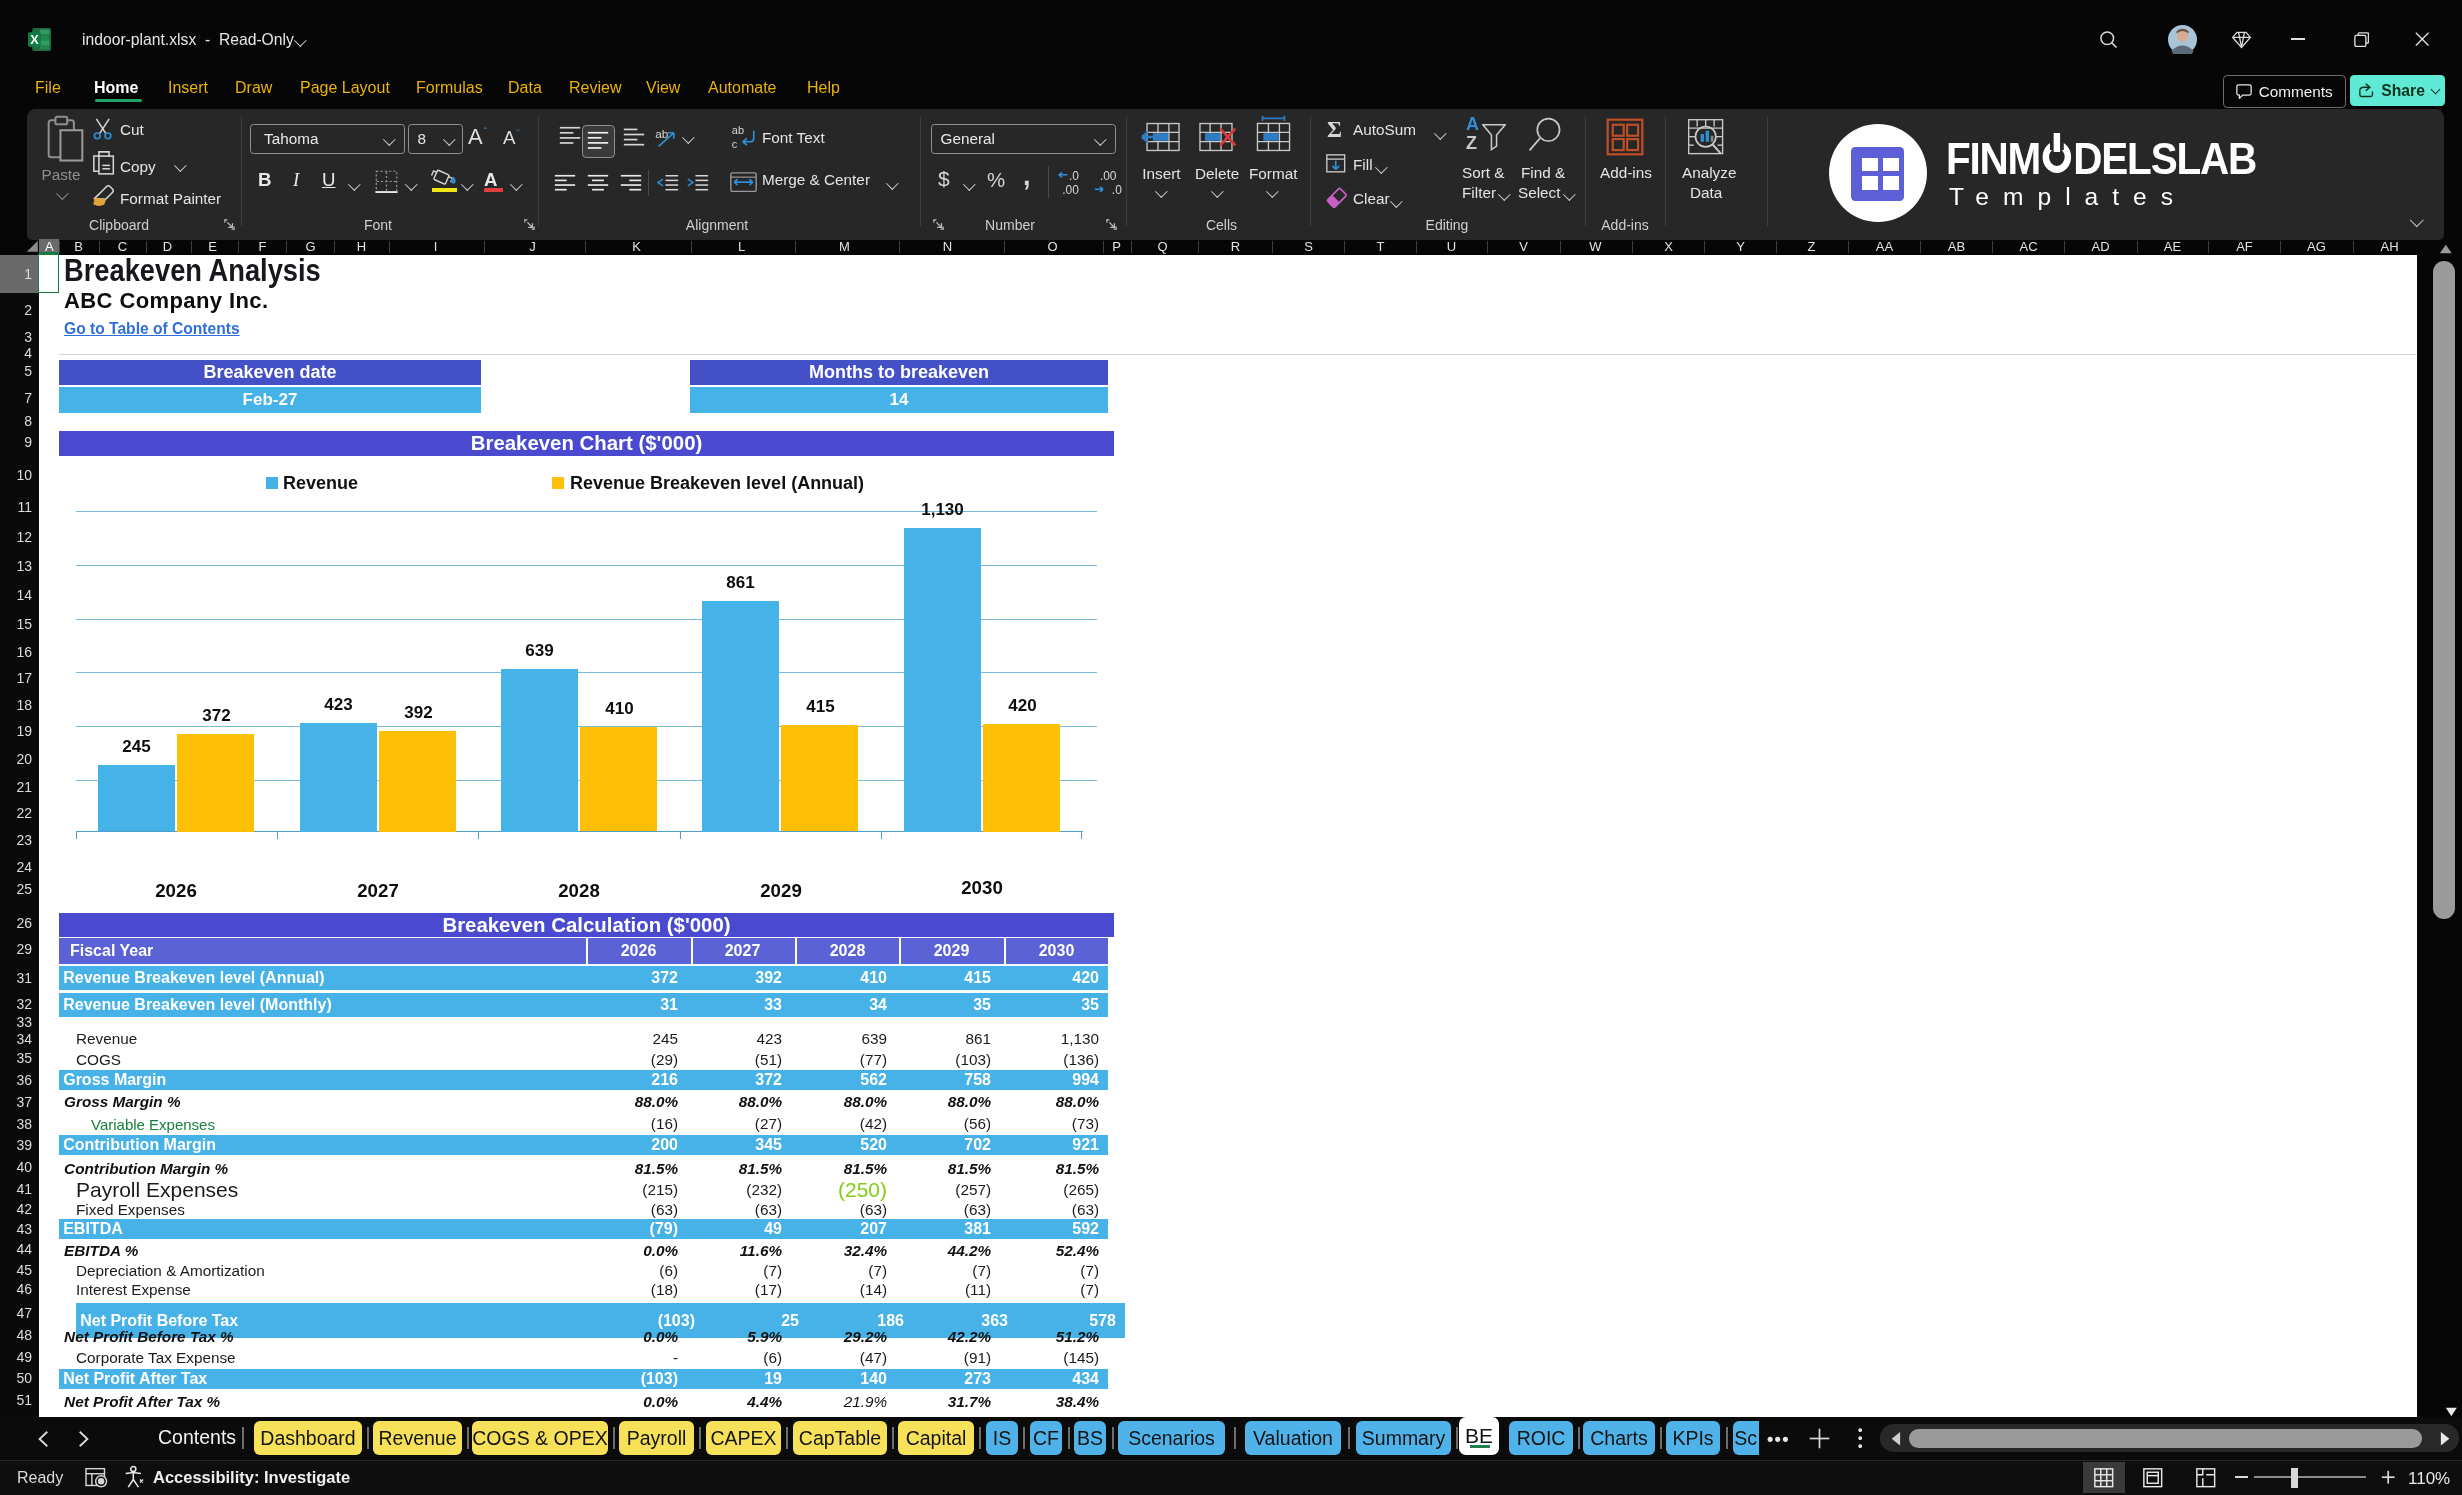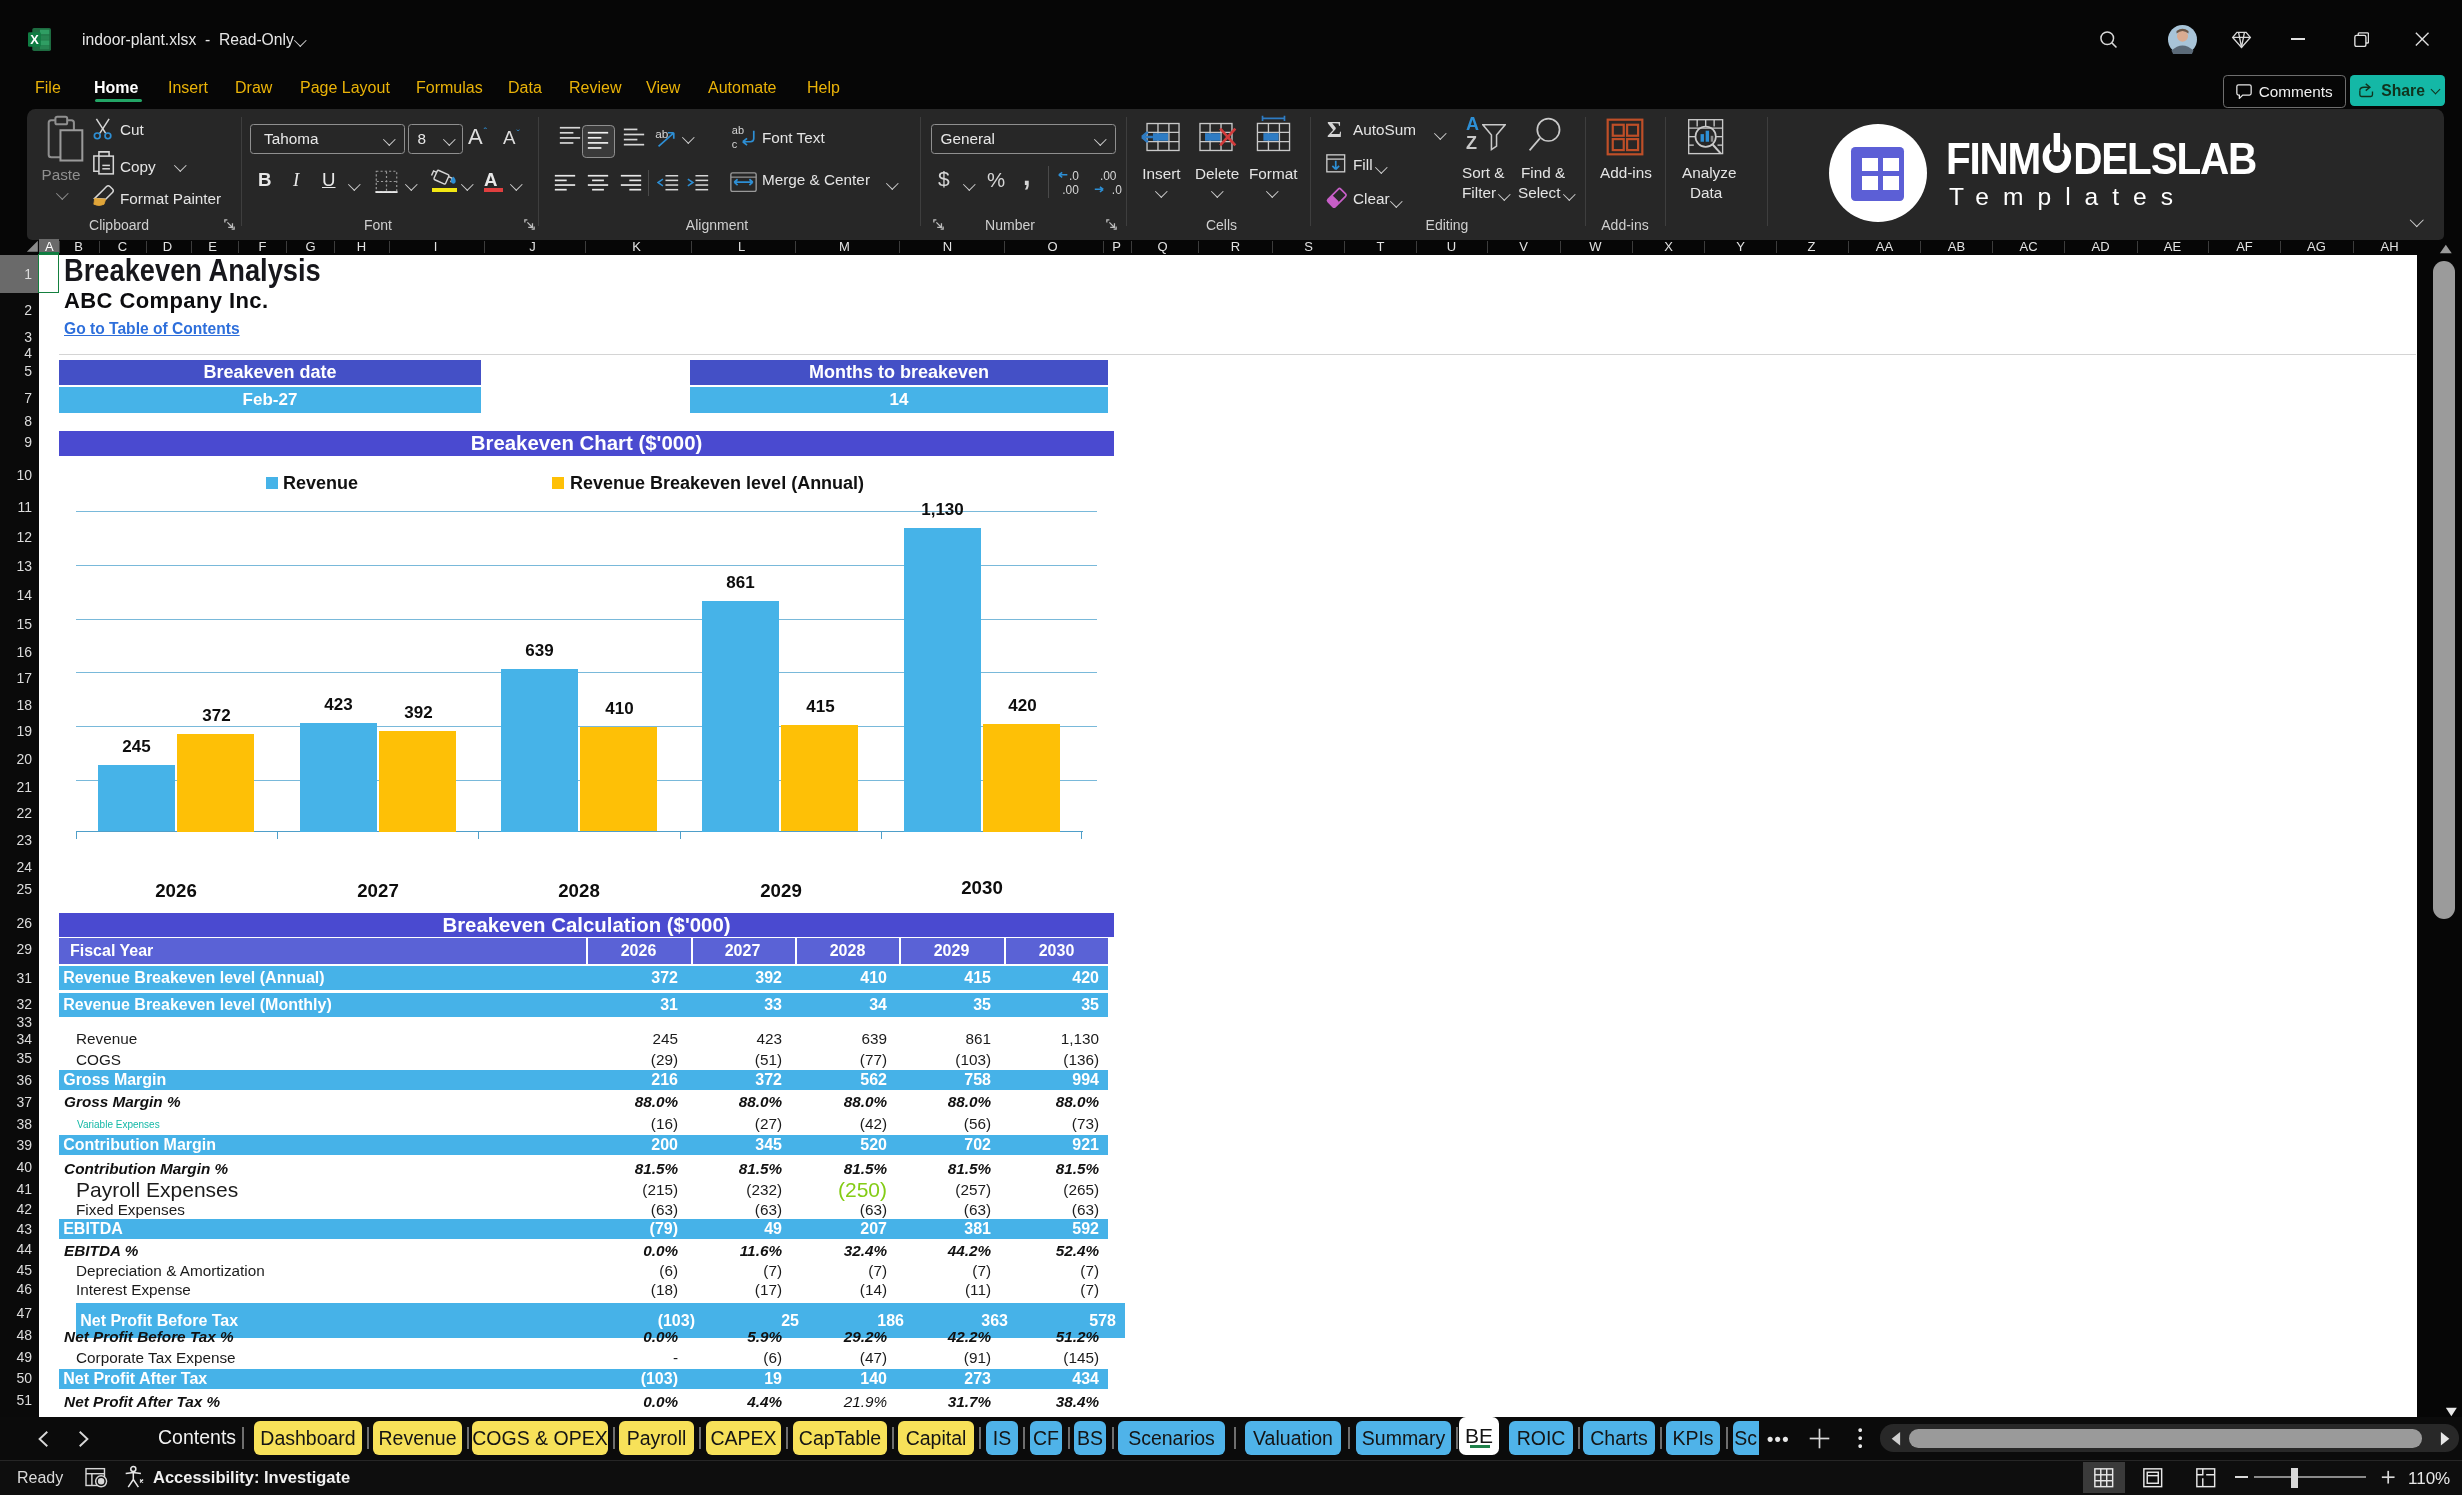--- a/index.html
+++ b/index.html
@@ -73,21 +73,21 @@
 <div class="a menu" style="left:708px;top:79px">Automate</div>
 <div class="a menu" style="left:807px;top:79px">Help</div>
 <div class="a" style="left:95px;top:99px;width:47px;height:3px;background:#23a566;border-radius:1.7px"></div>
 
 <div class="a" style="left:2223px;top:75px;width:121px;height:31px;border:0.8px solid #6e6e6e;border-radius:4.2px;display:flex;align-items:center">
 <svg style="margin-left:12px" width="16" height="15.3" viewBox="0 0 19 18" fill="none" stroke="#e8e8e8" stroke-width="1.5">
       <path d="M1 3 Q1 1 3 1 L16 1 Q18 1 18 3 L18 11 Q18 13 16 13 L8 13 L4 17 L4 13 L3 13 Q1 13 1 11 Z"></path>
     </svg>
 <span style="color:#f0f0f0;font-size:15.3px;margin-left:6.8px">Comments</span>
   </div>
-<div class="a" style="left:2350px;top:75px;width:95px;height:31px;background:#14b8a6;border-radius:4.2px;display:flex;align-items:center">
+<div class="a" style="left:2350px;top:75px;width:95px;height:31px;background:#5eead4;border-radius:4.2px;display:flex;align-items:center">
 <svg style="margin-left:9.3px" width="16" height="14.4" viewBox="0 0 19 17" fill="none" stroke="#10331d" stroke-width="1.6">
       <path d="M1 9 Q1 5 6 5 L12 5"></path>
       <path d="M8 1 L13 5 L8 9"></path>
       <path d="M1 9 L1 14 Q1 16 3 16 L14 16 Q16 16 16 14 L16 10"></path>
     </svg>
 <span style="color:#10331d;font-size:15.7px;font-weight:bold;margin-left:6px">Share</span>
 <span class="chev" style="border-color:#10331d;width:6px;height:6px;margin-left:6.8px;margin-top:-2.5px"></span>
   </div>
 
 <div class="a" style="left:27px;top:109px;width:2417px;height:131px;background:#272727;border-radius:8.5px 8.5px 5.1px 5.1px"></div>
@@ -635,21 +635,21 @@
   </div>
 <div class="a " style="left:59px;top:1091px;width:1049px;height:22px;position:absolute">
     <span style="position:absolute;left:5.1px;top:50%;transform:translateY(-50%);color:#111;font-size:15.3px;font-weight:bold;font-style:italic">Gross Margin %</span>
     <span class="v" style="left:527px;width:92px;color:#111;font-size:15.3px;font-weight:bold;font-style:italic">88.0%</span>
     <span class="v" style="left:631px;width:92px;color:#111;font-size:15.3px;font-weight:bold;font-style:italic">88.0%</span>
     <span class="v" style="left:736px;width:92px;color:#111;font-size:15.3px;font-weight:bold;font-style:italic">88.0%</span>
     <span class="v" style="left:840px;width:92px;color:#111;font-size:15.3px;font-weight:bold;font-style:italic">88.0%</span>
     <span class="v" style="left:944px;width:96px;color:#111;font-size:15.3px;font-weight:bold;font-style:italic">88.0%</span>
   </div>
 <div class="a " style="left:59px;top:1114px;width:1049px;height:20.4px;position:absolute">
-    <span style="position:absolute;left:18px;top:50%;transform:translateY(-50%);color:#14b8a6;font-size:10px">Variable Expenses</span>
+    <span style="position:absolute;left:32px;top:50%;transform:translateY(-50%);color:#15803d;font-size:15px">Variable Expenses</span>
     <span class="v" style="left:527px;width:92px;color:#1b1b1b;font-size:15.3px">(16)</span>
     <span class="v" style="left:631px;width:92px;color:#1b1b1b;font-size:15.3px">(27)</span>
     <span class="v" style="left:736px;width:92px;color:#1b1b1b;font-size:15.3px">(42)</span>
     <span class="v" style="left:840px;width:92px;color:#1b1b1b;font-size:15.3px">(56)</span>
     <span class="v" style="left:944px;width:96px;color:#1b1b1b;font-size:15.3px">(73)</span>
   </div>
 <div class="a bandrow" style="left:59px;top:1135px;width:1049px;height:20.4px;position:absolute">
     <span style="position:absolute;left:4.2px;top:50%;transform:translateY(-50%);font-size:16px">Contribution Margin</span>
     <span class="v" style="left:527px;width:92px;font-size:16px">200</span>
     <span class="v" style="left:631px;width:92px;font-size:16px">345</span>

